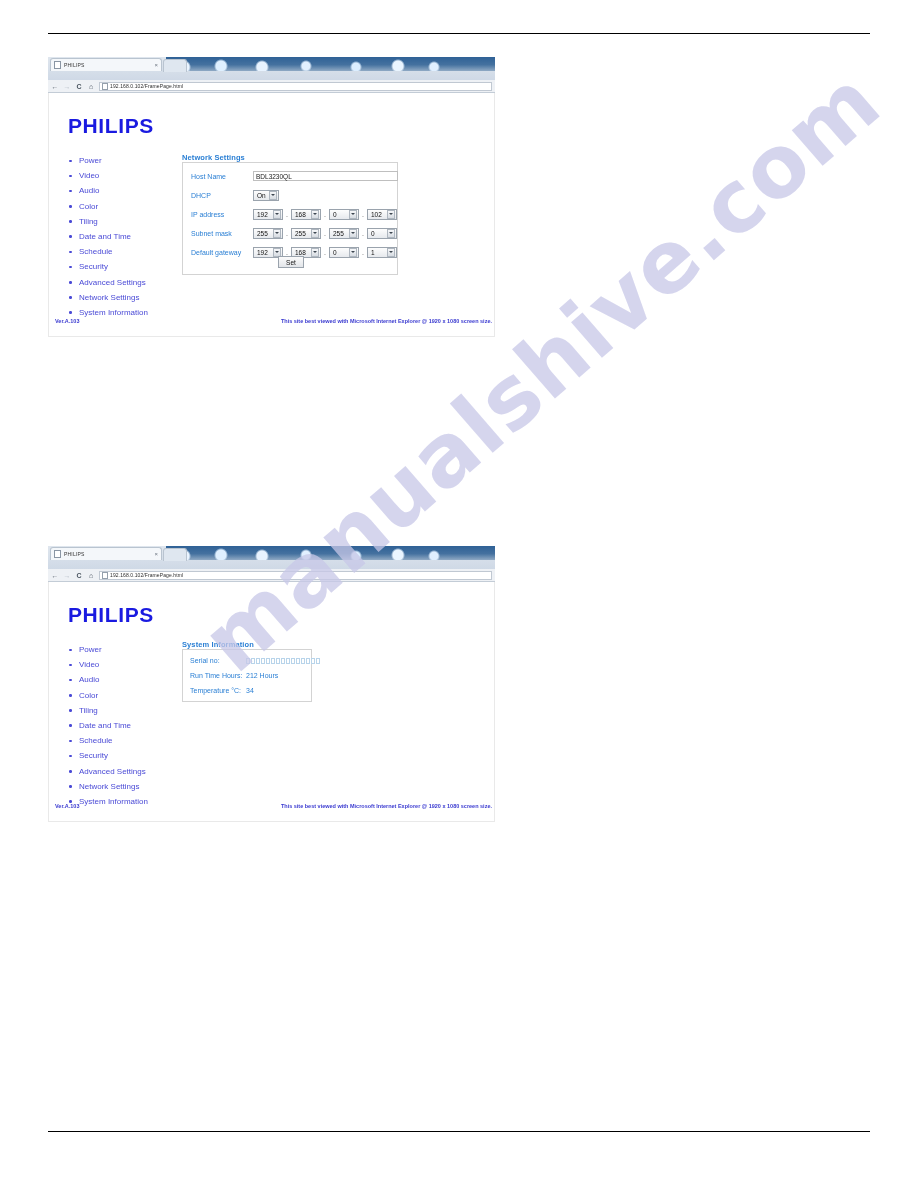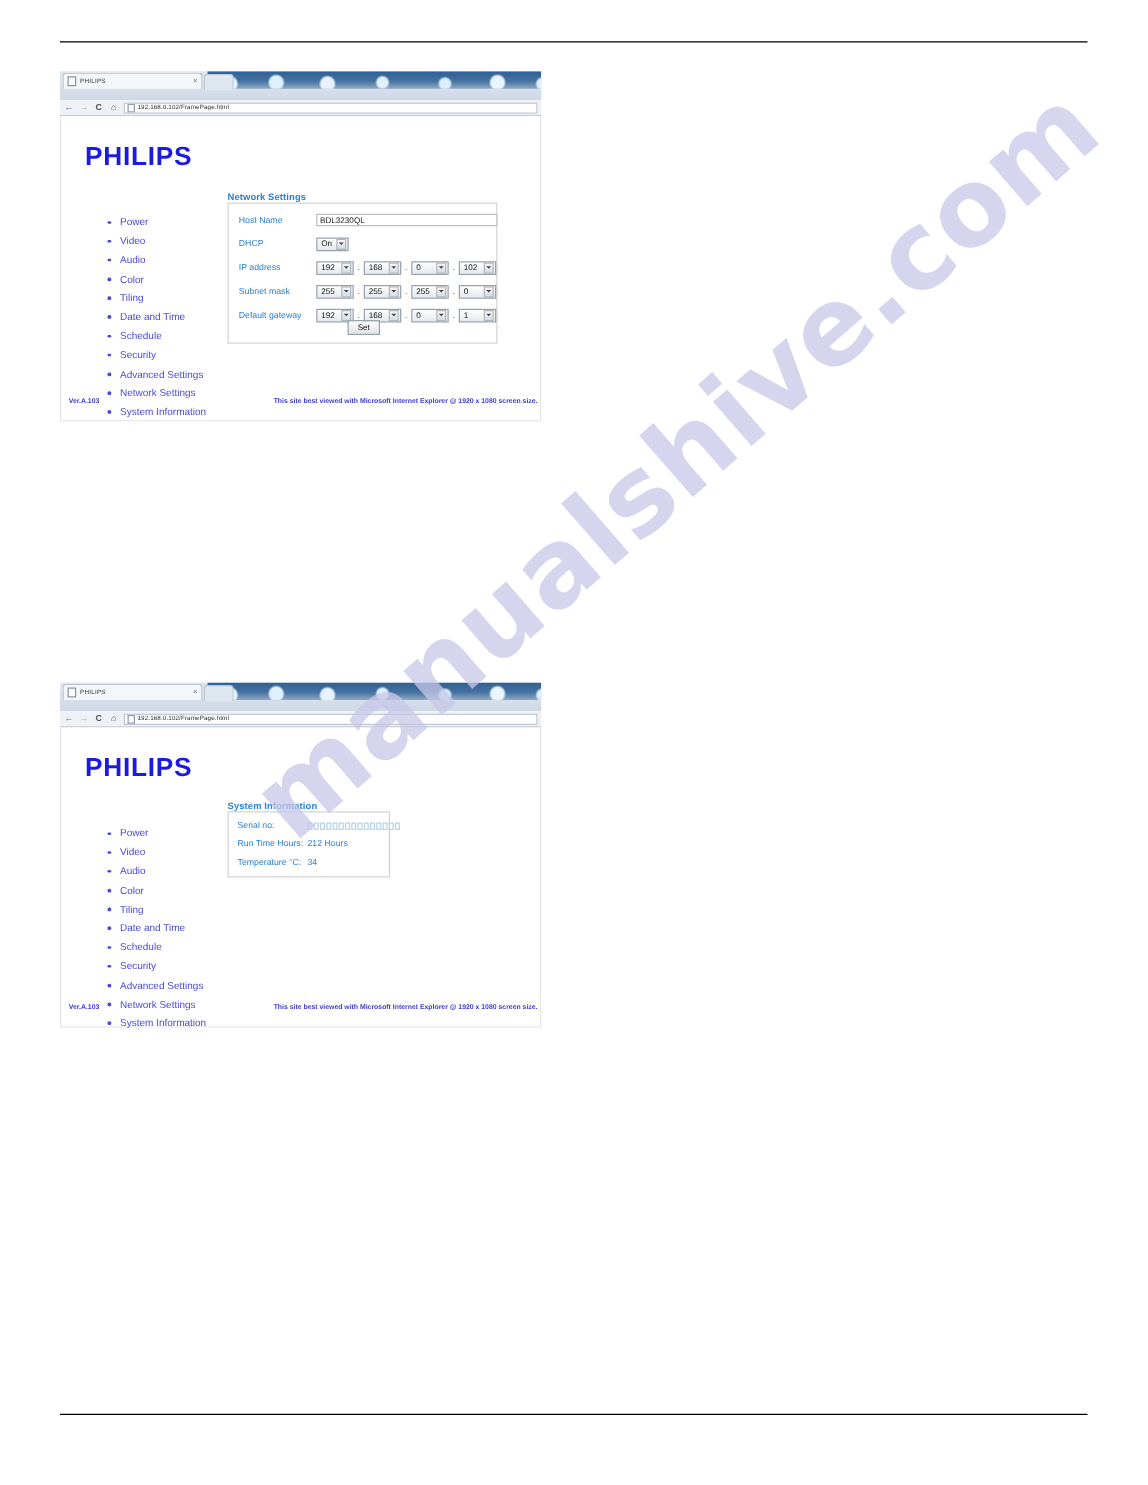--- a/index.html
+++ b/index.html
@@ -43,21 +43,21 @@
     letter-spacing: 1px;
     pointer-events: none;
     user-select: none;
     font-family: "DejaVu Sans", sans-serif;
   }
 
   
   .shot {
     position: absolute;
     left: 48px;
-    width: 385px;
+    width: 447px;
     background: #ffffff;
   }
   .shot-1 { top: 57px; height: 280px; }
   .shot-2 { top: 546px; height: 276px; }
 
   
   .chrome {
     position: relative;
     height: 23px;
     background: linear-gradient(to bottom, #dfe6ee 0%, #cfd9e6 100%);
@@ -197,21 +197,21 @@
     font-family: "Liberation Sans", sans-serif;
   }
 
   
   .nav {
     position: absolute;
     left: 14px;
     top: 62px;
     width: 140px;
     list-style: none;
-    margin: 17px;
+    margin: 0;
     padding: 0;
   }
   .nav li {
     position: relative;
     padding-left: 16px;
     margin-bottom: 4.2px;
     font-size: 8px;
     color: #4a4ad6;
     line-height: 11px;
     white-space: nowrap;

